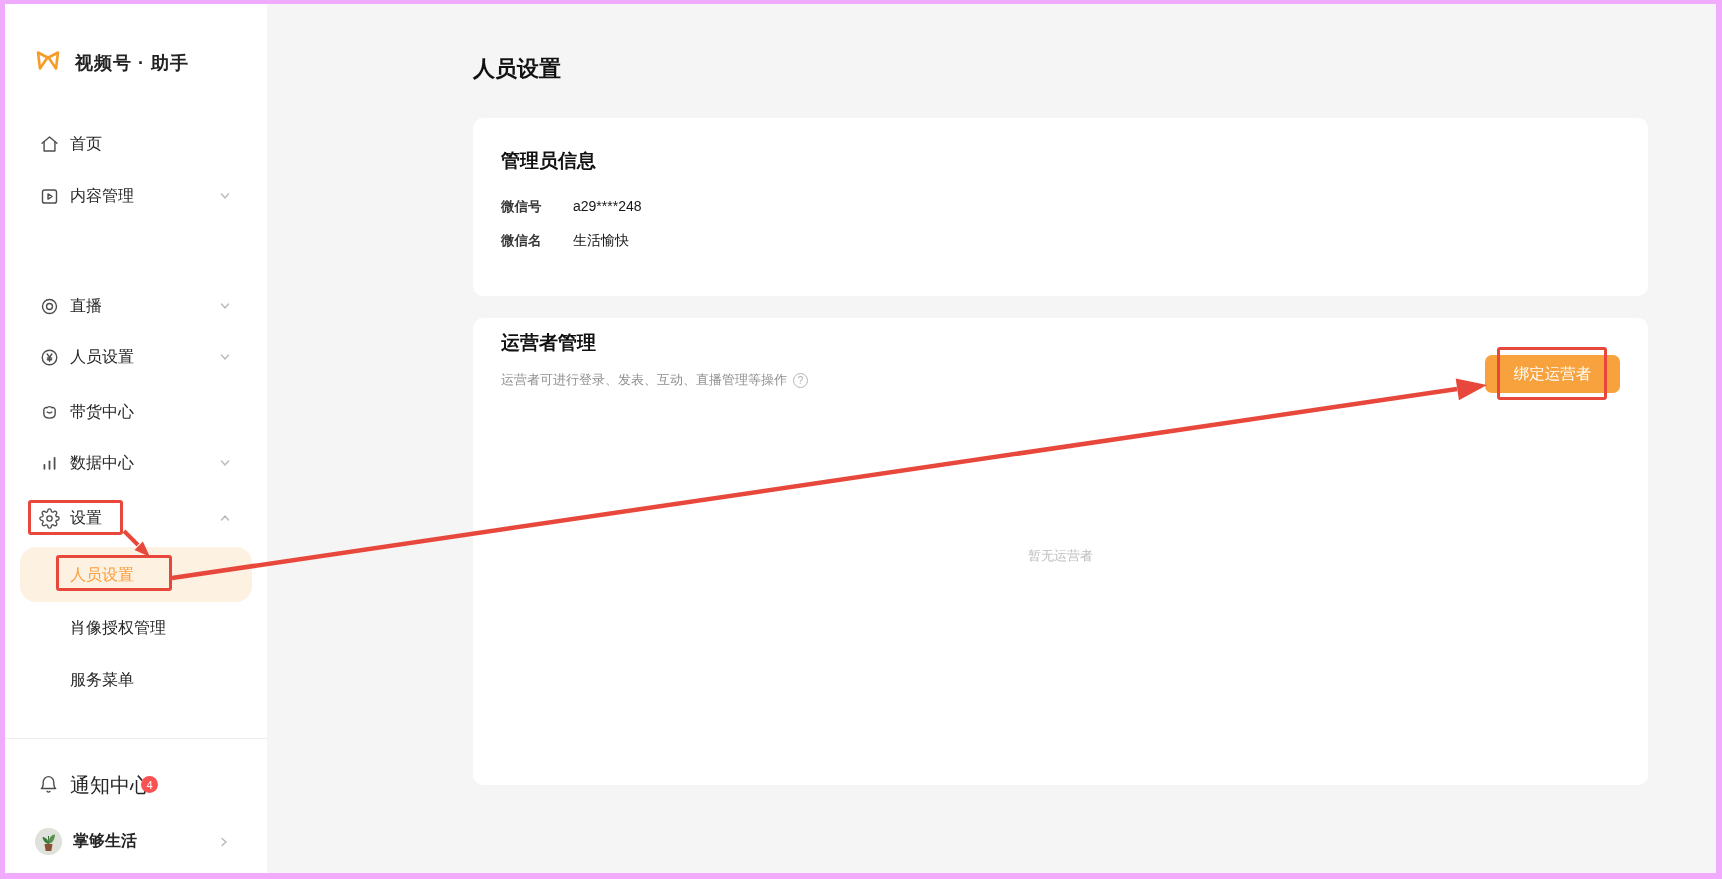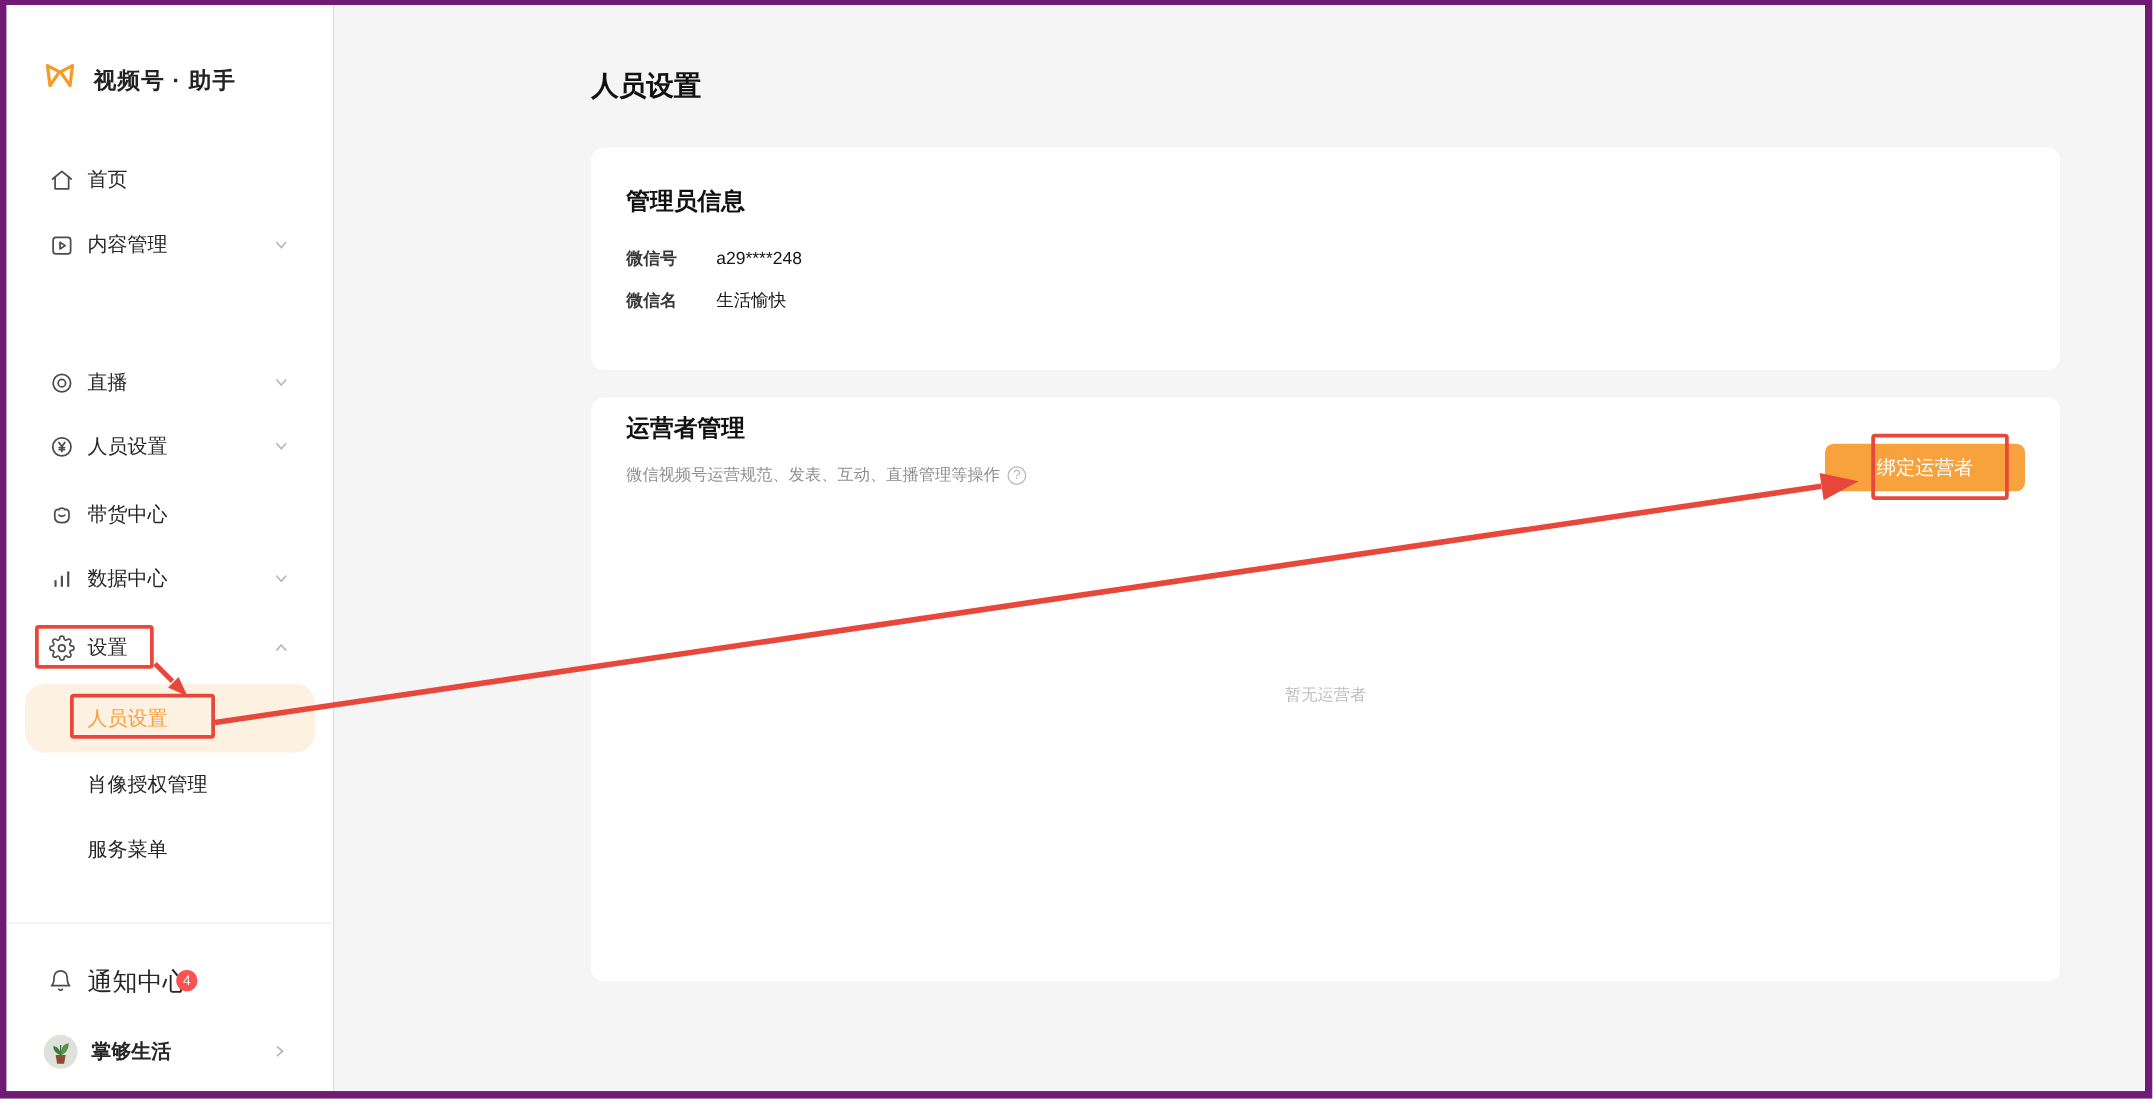--- a/index.html
+++ b/index.html
@@ -1,18 +1,18 @@
 <!DOCTYPE html>
 <html><head>
 <meta charset="utf-8">
 <style>
   * { margin:0; padding:0; box-sizing:border-box; }
   html,body { width:1722px; height:879px; }
   body { font-family:"Liberation Sans","DejaVu Sans",sans-serif; overflow:hidden; }
-  .frame { position:relative; width:1722px; height:879px; background:#701a75; }
+  .frame { position:relative; width:1722px; height:879px; background:#f0abfc; }
   .app { position:absolute; left:5px; top:4px; right:6px; bottom:6px; display:flex; overflow:hidden; }
 
   
   .sidebar { position:relative; width:262px; flex-shrink:0; background:#ffffff; }
   .logo { position:absolute; left:28px; top:44px; display:flex; align-items:center; gap:12px; }
   .logo-text { font-size:18px; font-weight:bold; color:#222; letter-spacing:1px; }
   .mi { position:absolute; left:0; width:262px; height:24px; display:flex; align-items:center; cursor:pointer; }
   .mi .ic { position:absolute; left:33px; width:22px; height:22px; display:flex; align-items:center; justify-content:center; }
   .mi .lbl { position:absolute; left:65px; font-size:16px; color:#262626; }
   .mi .chev { position:absolute; right:35px; width:14px; height:14px; display:flex; align-items:center; justify-content:center; }
@@ -41,21 +41,21 @@
   .card-operator { top:314px; height:467px; }
   .card-h { position:absolute; left:28px; font-size:19px; font-weight:bold; color:#111; }
   .card-admin .card-h { top:30px; }
   .info-row { position:absolute; left:28px; display:flex; font-size:14px; }
   .info-row .k { width:72px; font-size:13.5px; color:#383838;font-weight:bold; }
   .info-row .v { color:#161616; }
   .row-0{top:80px} .row-1{top:114px}
   .card-operator .card-h { top:12px; }
   .op-sub { position:absolute; left:28px; top:53px; font-size:13px; color:#8f8f8f; display:flex; align-items:center; }
   .help { display:inline-flex; width:15px; height:15px; border:1.2px solid #b5b5b5; border-radius:50%; color:#b0b0b0; font-size:10.5px; align-items:center; justify-content:center; margin-left:6px; }
-  .bind-btn { position:absolute; right:28px; top:37px; width:160px; height:38px; background:#f7a23c; border:none; border-radius:7px; color:#fff; font-size:15.5px; font-family:inherit; cursor:pointer; }
+  .bind-btn { position:absolute; right:28px; top:37px; width:135px; height:38px; background:#f7a23c; border:none; border-radius:7px; color:#fff; font-size:15.5px; font-family:inherit; cursor:pointer; }
   .empty { position:absolute; left:0; right:0; top:229px; text-align:center; font-size:13px; color:#bdbdbd; }
 
   .footer { position:absolute; left:206px; top:830px; width:1175px; height:24px; }
   .f-links { position:absolute; left:0; top:3px; display:flex; gap:37px; }
   .f-link { font-size:13px; color:#737373; cursor:pointer; }
   .copyright { position:absolute; right:0; top:2px; font-size:14px; color:#848484; }
 
   
   .anno-box { position:absolute; border:3px solid #e8483c; border-radius:3px; pointer-events:none; z-index:30; }
   .anno-settings { left:28px; top:500px; width:95px; height:35px; }
@@ -234,21 +234,21 @@
       </div>
       <div class="info-row row-1">
         <span class="k">微信名</span>
         <span class="v">生活愉快</span>
       </div>
     </div>
 
     <div class="card card-operator">
       <div class="card-h">运营者管理</div>
       <div class="op-sub">
-        <span>微信视频号运营规范、发表、互动、直播管理等操作</span>
+        <span>运营者可进行登录、发表、互动、直播管理等操作</span>
         <span class="help">?</span>
       </div>
       <button class="bind-btn">绑定运营者</button>
       <div class="empty">暂无运营者</div>
     </div>
 
   </div>
 
 </div>
 

